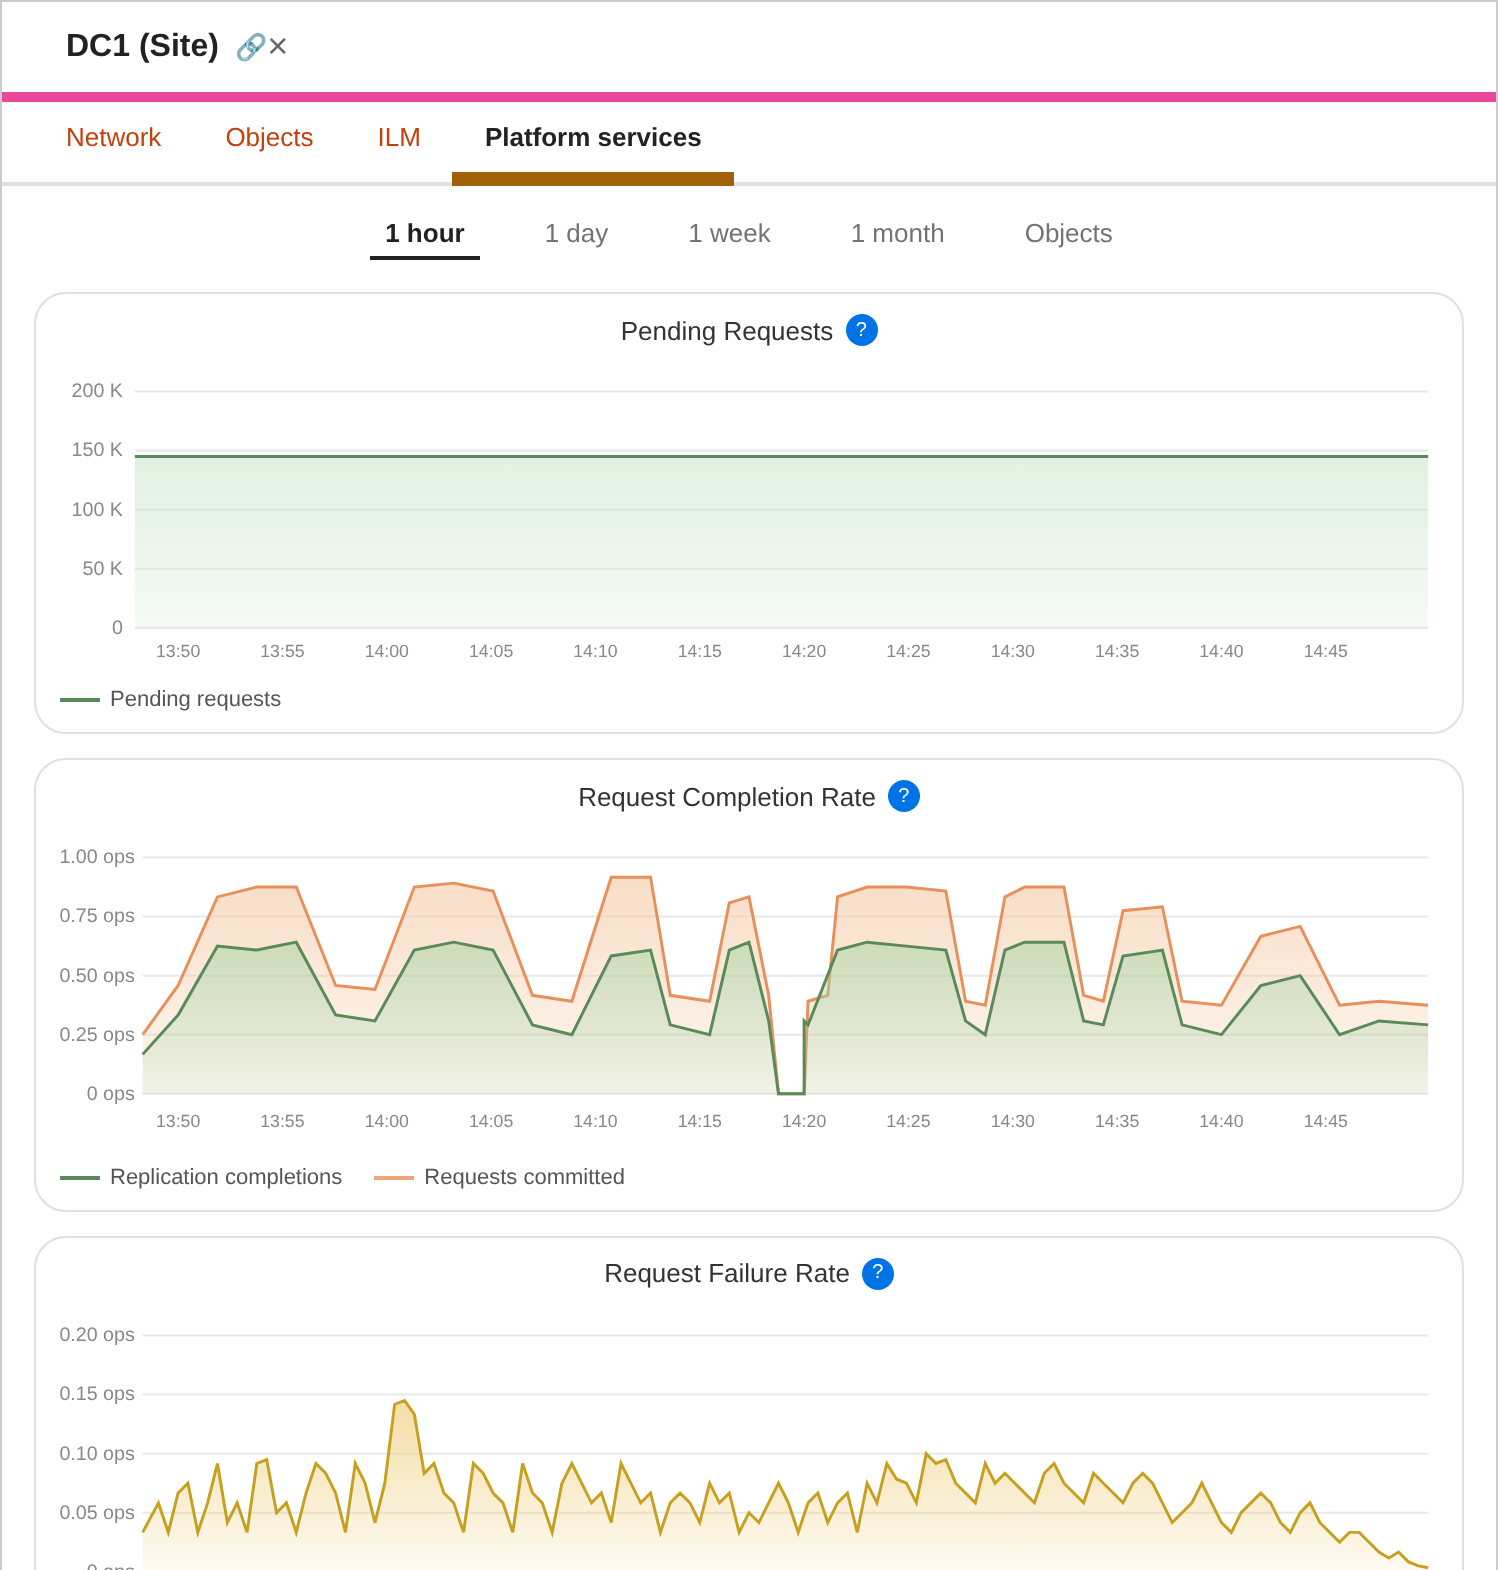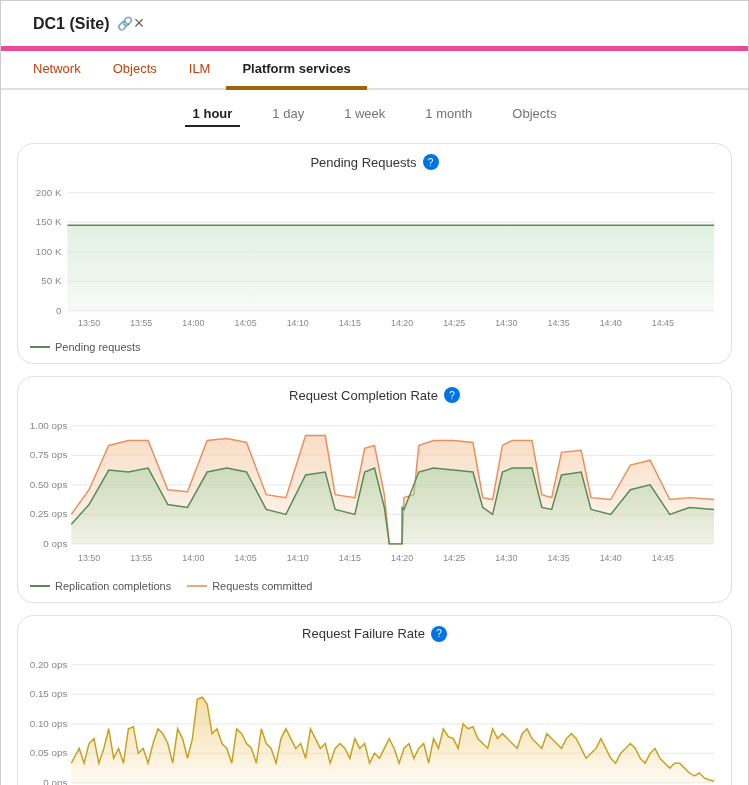--- a/index.html
+++ b/index.html
@@ -4,21 +4,21 @@
   <style>
     * { box-sizing: border-box; margin: 0; padding: 0; }
     body { font-family: Arial, sans-serif; font-size: 13px; background: #fff; }
     .window { width: 749px; min-height: 785px; border: 1px solid #ccc; background: #fff; position: relative; }
     .title-bar { display: flex; align-items: center; padding: 12px 32px; border-bottom: 5px solid #ec4899; }
     .title-bar-left { display: flex; align-items: center; gap: 8px; font-size: 16px; font-weight: bold; color: #222; }
     .external-link-icon { color: #666; font-size: 13px; cursor: pointer; }
     .close-btn { color: #666; font-size: 18px; cursor: pointer; border: none; background: none; }
     .nav-tabs { display: flex; gap: 0; padding: 0 16px; border-bottom: 2px solid #e0e0e0; }
     .nav-tab { padding: 10px 16px; cursor: pointer; color: #c2410c; font-size: 13px; border-bottom: 2px solid transparent; margin-bottom: -2px; }
-    .nav-tab.active { color: #222; border-bottom: 4px solid #a16207; font-weight: bold; }
+    .nav-tab.active { color: #222; border-bottom: 7px solid #a16207; font-weight: bold; }
     .time-tabs { display: flex; justify-content: center; gap: 24px; padding: 12px 11px 8px; }
     .time-tab { padding: 4px 8px; cursor: pointer; color: #737373; font-size: 13px; border-bottom: 2px solid transparent; }
     .time-tab.active { color: #222; border-bottom: 2px solid #222; font-weight: bold; }
     .chart-section { margin: 8px 16px 12px; border: 1px solid #e0e0e0; border-radius: 16px; padding: 10px 12px; }
     .chart-title { text-align: center; font-size: 13px; color: #333; margin-bottom: 8px; display: flex; align-items: center; justify-content: center; gap: 6px; }
     .help-icon { display: inline-flex; align-items: center; justify-content: center; width: 16px; height: 16px; border-radius: 50%; background: #0073e6; color: #fff; font-size: 10px; cursor: pointer; }
     .chart-area { position: relative; width: 100%; }
     .chart-svg { width: 100%; display: block; }
     .chart-legend { display: flex; gap: 16px; padding-top: 6px; font-size: 11px; color: #555; align-items: center; }
     .legend-item { display: flex; align-items: center; gap: 5px; }

